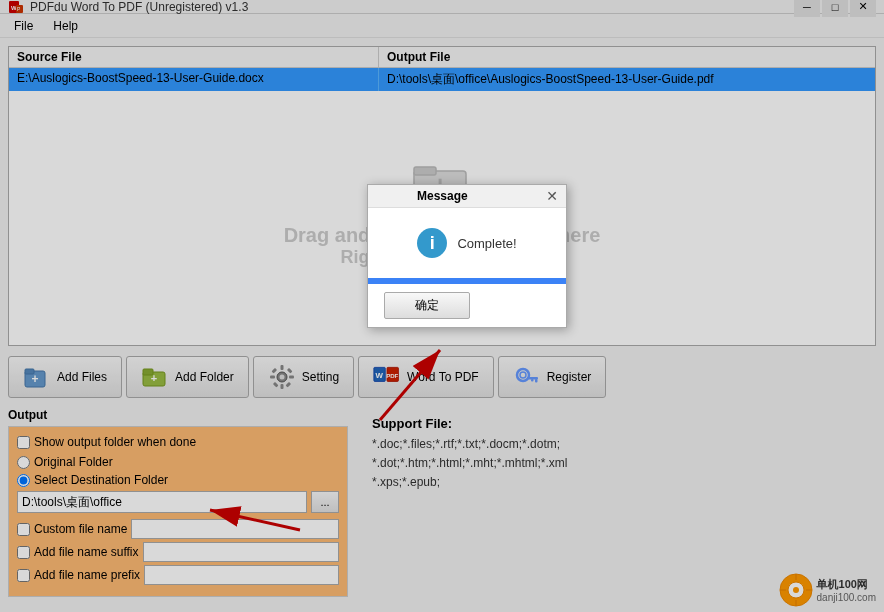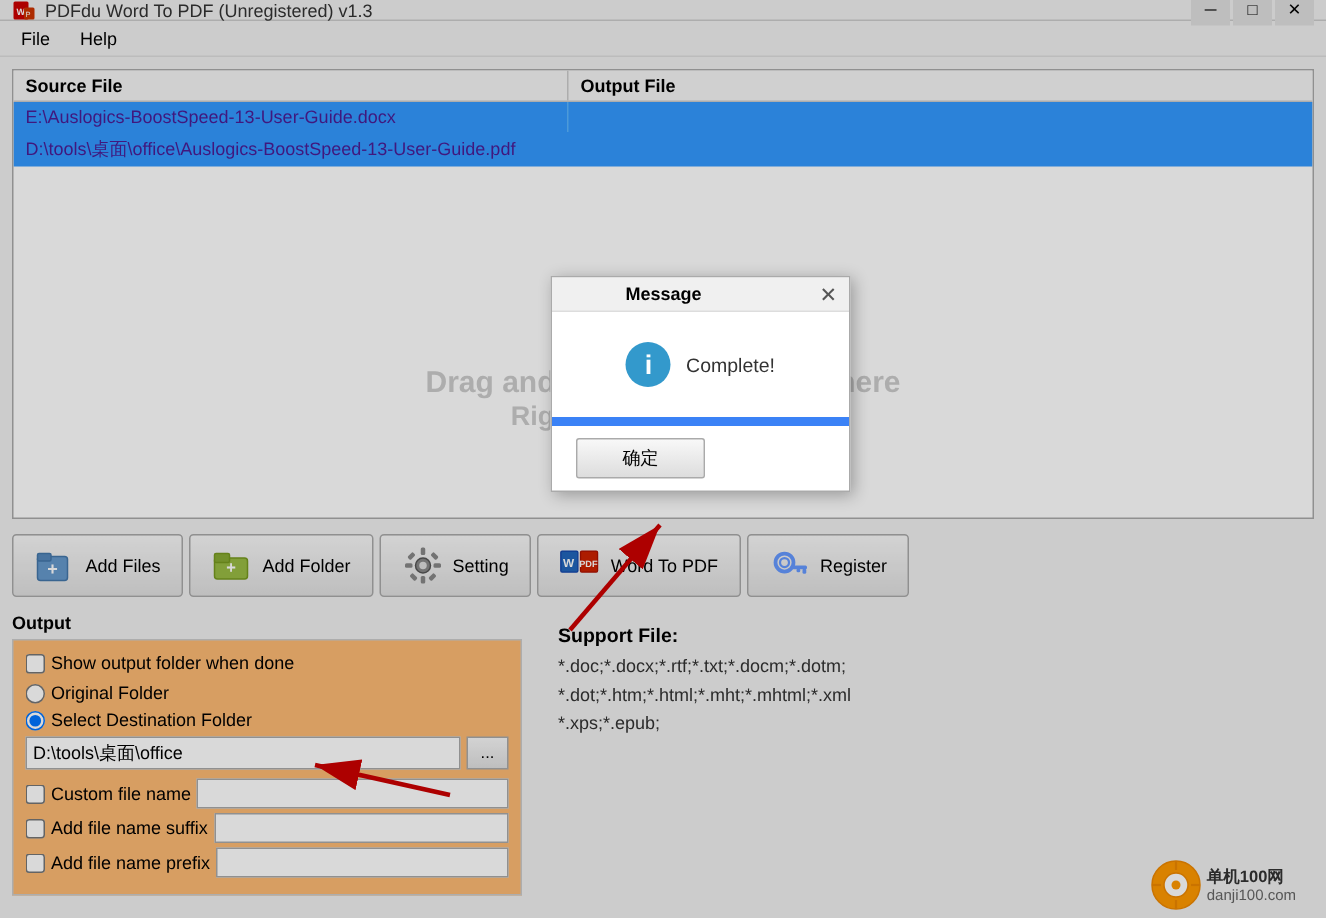--- a/index.html
+++ b/index.html
@@ -93,22 +93,21 @@
       font-size: 12px;
       font-weight: bold;
       border-right: 1px solid #ccc;
     }
     .file-list-col:first-child { width: 370px; }
     .file-list-col:last-child { flex: 1; border-right: none; }
 
     .file-row {
       display: flex;
       background: #3399ff;
-      color: #4c1d95;
-      flex-direction: column;
+      color: #000000;
     }
     .file-cell {
       padding: 3px 8px;
       font-size: 12px;
       overflow: hidden;
       text-overflow: ellipsis;
       white-space: nowrap;
     }
     .file-cell:first-child { width: 370px; border-right: 1px solid #5bb5ff; }
     .file-cell:last-child { flex: 1; }
@@ -229,21 +228,21 @@
     .support-text {
       font-size: 12px;
       line-height: 1.6;
       color: #333;
     }
 
     
     .watermark {
       position: absolute;
       bottom: 4px;
-      right: 20px;
+      right: 8px;
       display: flex;
       align-items: center;
       gap: 4px;
       color: #f90;
       font-size: 11px;
     }
 
     
     .arrow-svg {
       position: absolute;
@@ -474,21 +473,21 @@
         <div class="checkbox-row">
           <input type="checkbox" id="addPrefix" style="">
           <label for="addPrefix">Add file name prefix</label>
           <input type="text" style="flex: 1 1 0%; height: 20px; border: 1px solid rgb(170, 170, 170); font-size: 11px;">
         </div>
       </div>
     </div>
 
     <div class="support-panel">
       <div class="support-title">Support File:</div>
-      <div class="support-text">*.doc;*.docx;*.rtf;*.txt;*.docm;*.dotm;</div>
+      <div class="support-text">*.doc;*.files;*.rtf;*.txt;*.docm;*.dotm;</div>
       <div class="support-text">*.dot;*.htm;*.html;*.mht;*.mhtml;*.xml</div>
       <div class="support-text">*.xps;*.epub;</div>
     </div>
 
   </div>
 </div>
 
 <div class="watermark">
   <div style="display:flex;align-items:center;gap:3px;">
     <svg width="36" height="36" viewBox="0 0 36 36">

